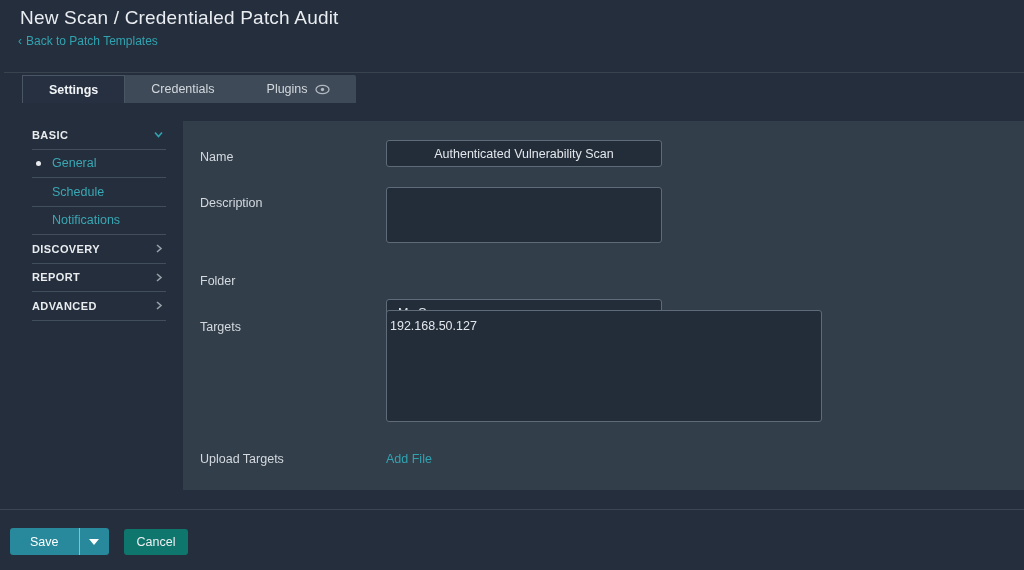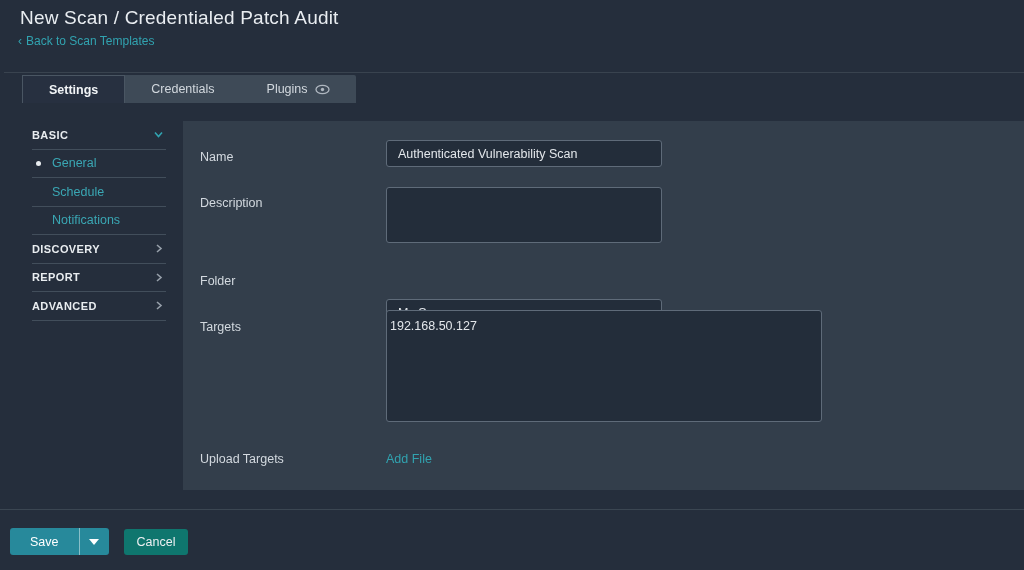--- a/index.html
+++ b/index.html
@@ -110,21 +110,21 @@
     font-size: 12.5px; cursor: pointer;
     font-family: "Liberation Sans", "DejaVu Sans", sans-serif;
   }
 </style>
 </head>
 <body>
 
 <div class="header">
   <div class="page-title">New Scan / Credentialed Patch Audit</div>
   <div class="back-link">
-    <span class="arrow">‹</span><span>Back to Scan Templates</span>
+    <span class="arrow">‹</span><span>Back to Patch Templates</span>
   </div>
 </div>
 
 <div class="tabs">
   <div class="tab active">
     <span>Settings</span>
   </div>
   <div class="tab">
     <span>Credentials</span>
   </div>
@@ -180,21 +180,21 @@
       <svg width="11" height="11" viewBox="0 0 11 11" fill="none" stroke="currentColor" stroke-width="1.6">
           <polyline points="4,2 8,5.5 4,9"></polyline>
         </svg>
     </span>
   </div>
 </div>
 
 <div class="panel">
 
   <div class="form-label" style="top:29px;">Name</div>
-  <input class="text-input" style="top: 19px;" type="text" value="Authenticated Vulnerability Scan">
+  <input class="text-input" style="top: 19px; text-align: center;" type="text" value="Authenticated Vulnerability Scan">
 
   <div class="form-label" style="top:75px;">Description</div>
   <textarea class="textarea" style="top: 66px; width: 276px; height: 56px;"></textarea>
 
   <div class="form-label" style="top:153px;">Folder</div>
   <div class="select" style="top:143px;">
     <span>My Scans</span>
     <span class="caret-down"></span>
   </div>
 

